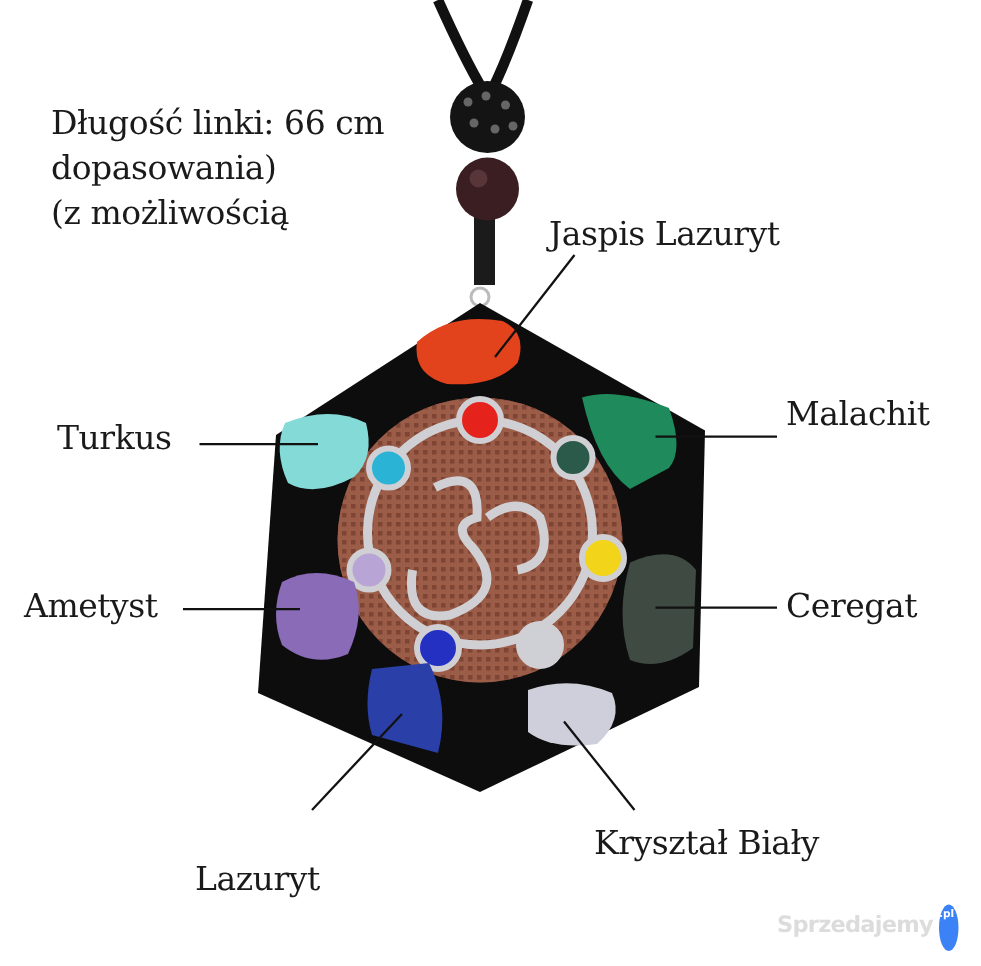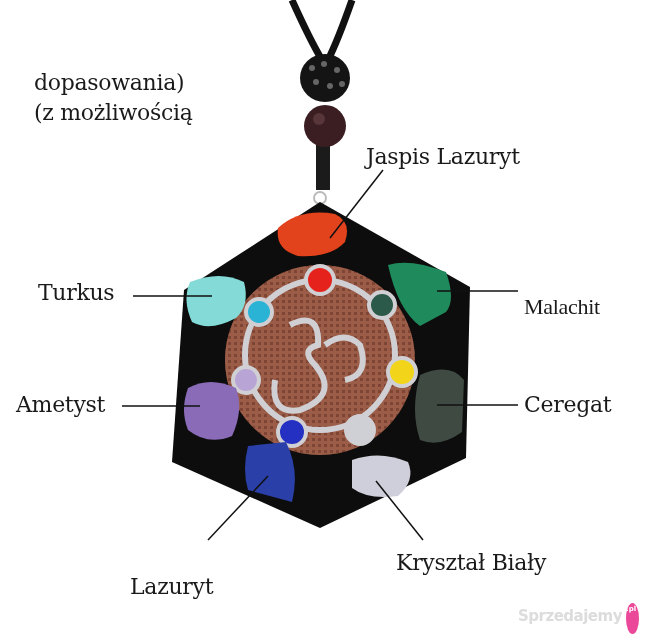--- a/index.html
+++ b/index.html
@@ -1,21 +1,21 @@
 <!DOCTYPE html>
 <html><head>
 <meta charset="utf-8">
 <style>
   html, body { margin:0; padding:0; background:#ffffff; }
   body { width:654px; height:644px; position:relative; overflow:hidden; font-family:"DejaVu Serif", serif; color:#1a1a1a; }
   .label { position:absolute; font-size:22px; line-height:1; white-space:nowrap; letter-spacing:-0.3px; }
   .info { position:absolute; left:34px; top:68px; font-size:22px; line-height:30px; letter-spacing:-0.3px; }
   svg.art { position:absolute; left:0; top:0; }
   .watermark { position:absolute; left:518px; top:607px; font-family:"DejaVu Sans", sans-serif; font-weight:bold; font-size:15px; color:#dcdcdc; letter-spacing:-0.5px; }
-  .wm-badge { position:absolute; left:626px; top:603px; width:13px; height:31px; border-radius:50%; background:#ec4899; color:#fff; font-family:"DejaVu Sans", sans-serif; font-size:7px; line-height:13px; text-align:left; font-weight:bold; }
+  .wm-badge { position:absolute; left:626px; top:603px; width:13px; height:31px; border-radius:50%; background:#3b82f6; color:#fff; font-family:"DejaVu Sans", sans-serif; font-size:7px; line-height:13px; text-align:left; font-weight:bold; }
 </style>
 </head>
 <body>
 
 <svg class="art" width="654" height="644" viewBox="0 0 654 644">
 
   <g>
     <path d="M292 0 Q310 40 322 60" stroke="#111" stroke-width="7" fill="none"></path>
     <path d="M352 0 Q338 40 328 60" stroke="#111" stroke-width="7" fill="none"></path>
     <rect x="316" y="110" width="14" height="80" fill="#1b1b1b"></rect>
@@ -74,26 +74,27 @@
     <line x1="133" y1="296" x2="212" y2="296"></line>
     <line x1="437" y1="291" x2="518" y2="291"></line>
     <line x1="122" y1="406" x2="200" y2="406"></line>
     <line x1="437" y1="405" x2="518" y2="405"></line>
     <line x1="208" y1="540" x2="268" y2="476"></line>
     <line x1="423" y1="540" x2="376" y2="481"></line>
   </g>
 </svg>
 
 <div class="info">
+  <div>Długość linki: 66 cm</div>
   <div>dopasowania)</div>
   <div>(z możliwością</div>
 </div>
 
 <div class="label" style="left:366px;top:146px;">Jaspis Lazuryt</div>
 <div class="label" style="left:38px;top:282px;text-align:right;">Turkus</div>
-<div class="label" style="left:524px;top:296px;font-family:Liberation Serif, serif;">Malachit</div>
+<div class="label" style="left:524px;top:266px;">Malachit</div>
 <div class="label" style="left:16px;top:394px;">Ametyst</div>
 <div class="label" style="left:524px;top:394px;">Ceregat</div>
 <div class="label" style="left:130px;top:576px;text-align:center;">Lazuryt</div>
 <div class="label" style="left:396px;top:552px;text-align:right;">Kryształ Biały</div>
 
 <div class="watermark">Sprzedajemy</div>
 <div class="wm-badge">.pl</div>
 
 </body></html>

